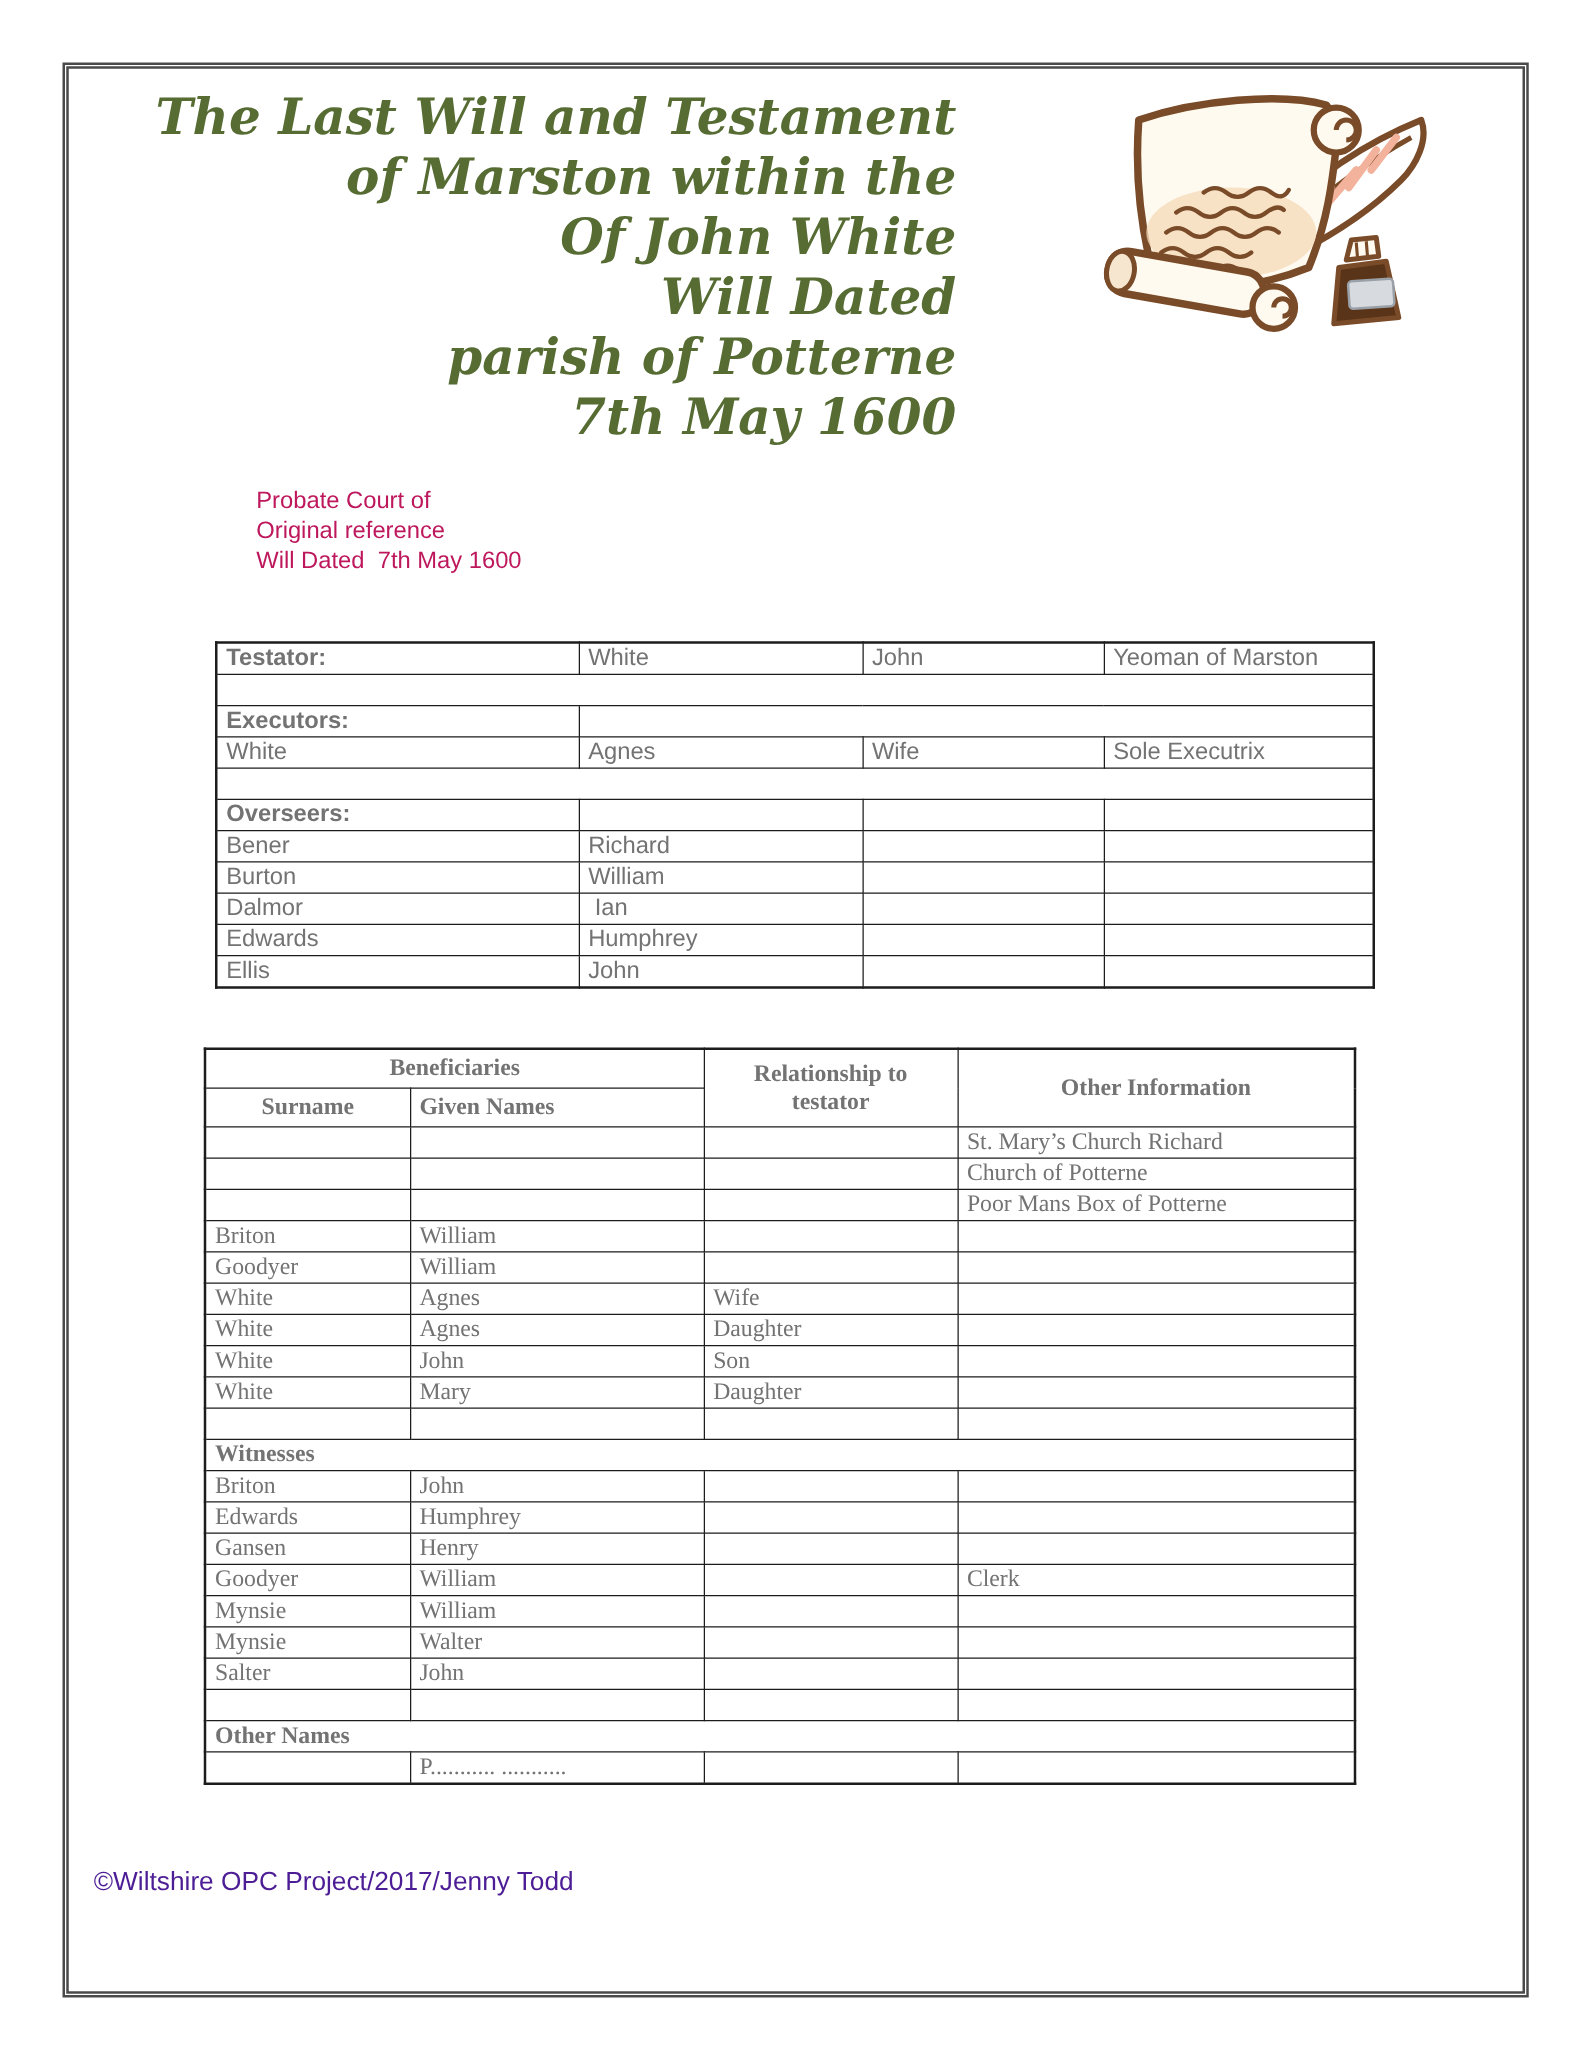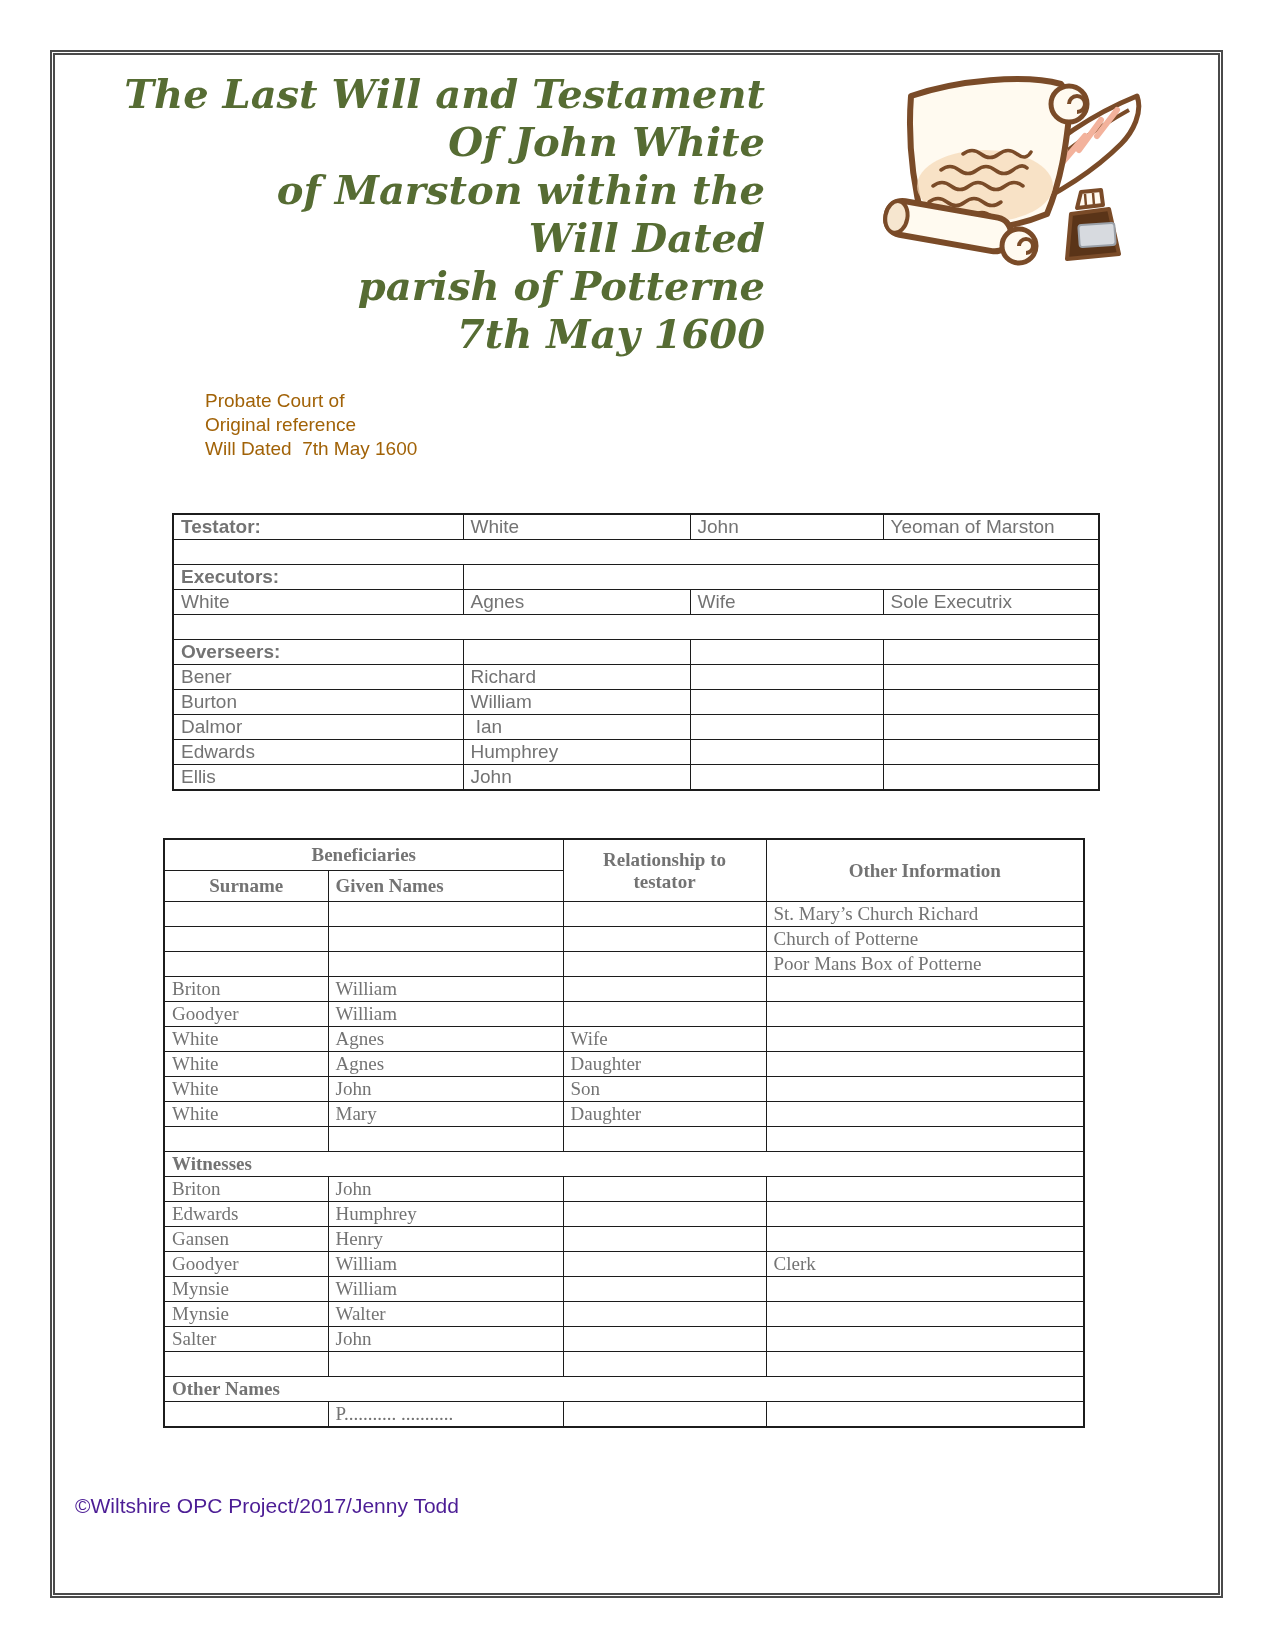--- a/index.html
+++ b/index.html
@@ -4,41 +4,41 @@
 <style>
   html,body{margin:0;padding:0;background:#fff;}
   .page{position:relative;width:1275px;height:1650px;background:#fff;
         font-family:"Liberation Sans",sans-serif;color:#1a1a1a;overflow:hidden;}
   .page-border{position:absolute;left:50px;top:50px;width:1163px;height:1538px;
         border:5px double #4a4a4a;}
   .title{position:absolute;left:120px;top:70px;width:645px;text-align:right;
         font-family:"DejaVu Serif",serif;font-style:italic;font-weight:bold;
         font-size:40px;line-height:48px;}
   .illustration{position:absolute;left:833px;top:58px;width:312px;height:232px;}
-  .reference{position:absolute;left:205px;top:389px;font-size:19px;line-height:24px;color:#a16207;}
+  .reference{position:absolute;left:205px;top:389px;font-size:19px;line-height:24px;color:#be185d;}
   table{border-collapse:collapse;table-layout:fixed;font-size:19px;line-height:22px;color:#737373;}
   td,th{border:1.5px solid #1c1c1c;height:24px;padding:0 7px;vertical-align:middle;
         text-align:left;font-weight:normal;white-space:nowrap;overflow:hidden;}
   .b{font-weight:bold;}
   .summary-table{position:absolute;left:172px;top:513px;width:926px;border:2.5px solid #1c1c1c;}
   .ben-table{position:absolute;left:163px;top:838px;width:920px;border:2.5px solid #1c1c1c;font-family:Liberation Serif, serif;}
   .ben-table th{font-weight:bold;text-align:center;height:30px;white-space:normal;line-height:22px;}
   .section-row td{font-weight:bold;}
   .footer{position:absolute;left:75px;top:1494px;font-size:21px;color:#4c1d95;}
 </style>
 </head>
 <body>
 
 <div class="page">
   <div class="page-border"></div>
 
   <div class="title" style="color:#566c33;">
     <div>The Last Will and Testament</div>
+    <div>of Marston within the</div>
     <div>Of John White</div>
-    <div>of Marston within the</div>
     <div>Will Dated</div>
     <div>parish of Potterne</div>
     <div>7th May 1600</div>
   </div>
 
   <div class="illustration">
     <svg viewBox="0 0 312 232" width="312" height="232">
 
       <path d="M148,158 C185,112 235,66 304,38 C310,54 300,74 288,86 C254,120 206,146 162,164 Z" fill="#ffffff" stroke="#7a4b28" stroke-width="5" stroke-linejoin="round"></path>
       <path d="M160,156 C200,118 245,80 296,52" stroke="#7a4b28" stroke-width="4" fill="none"></path>

